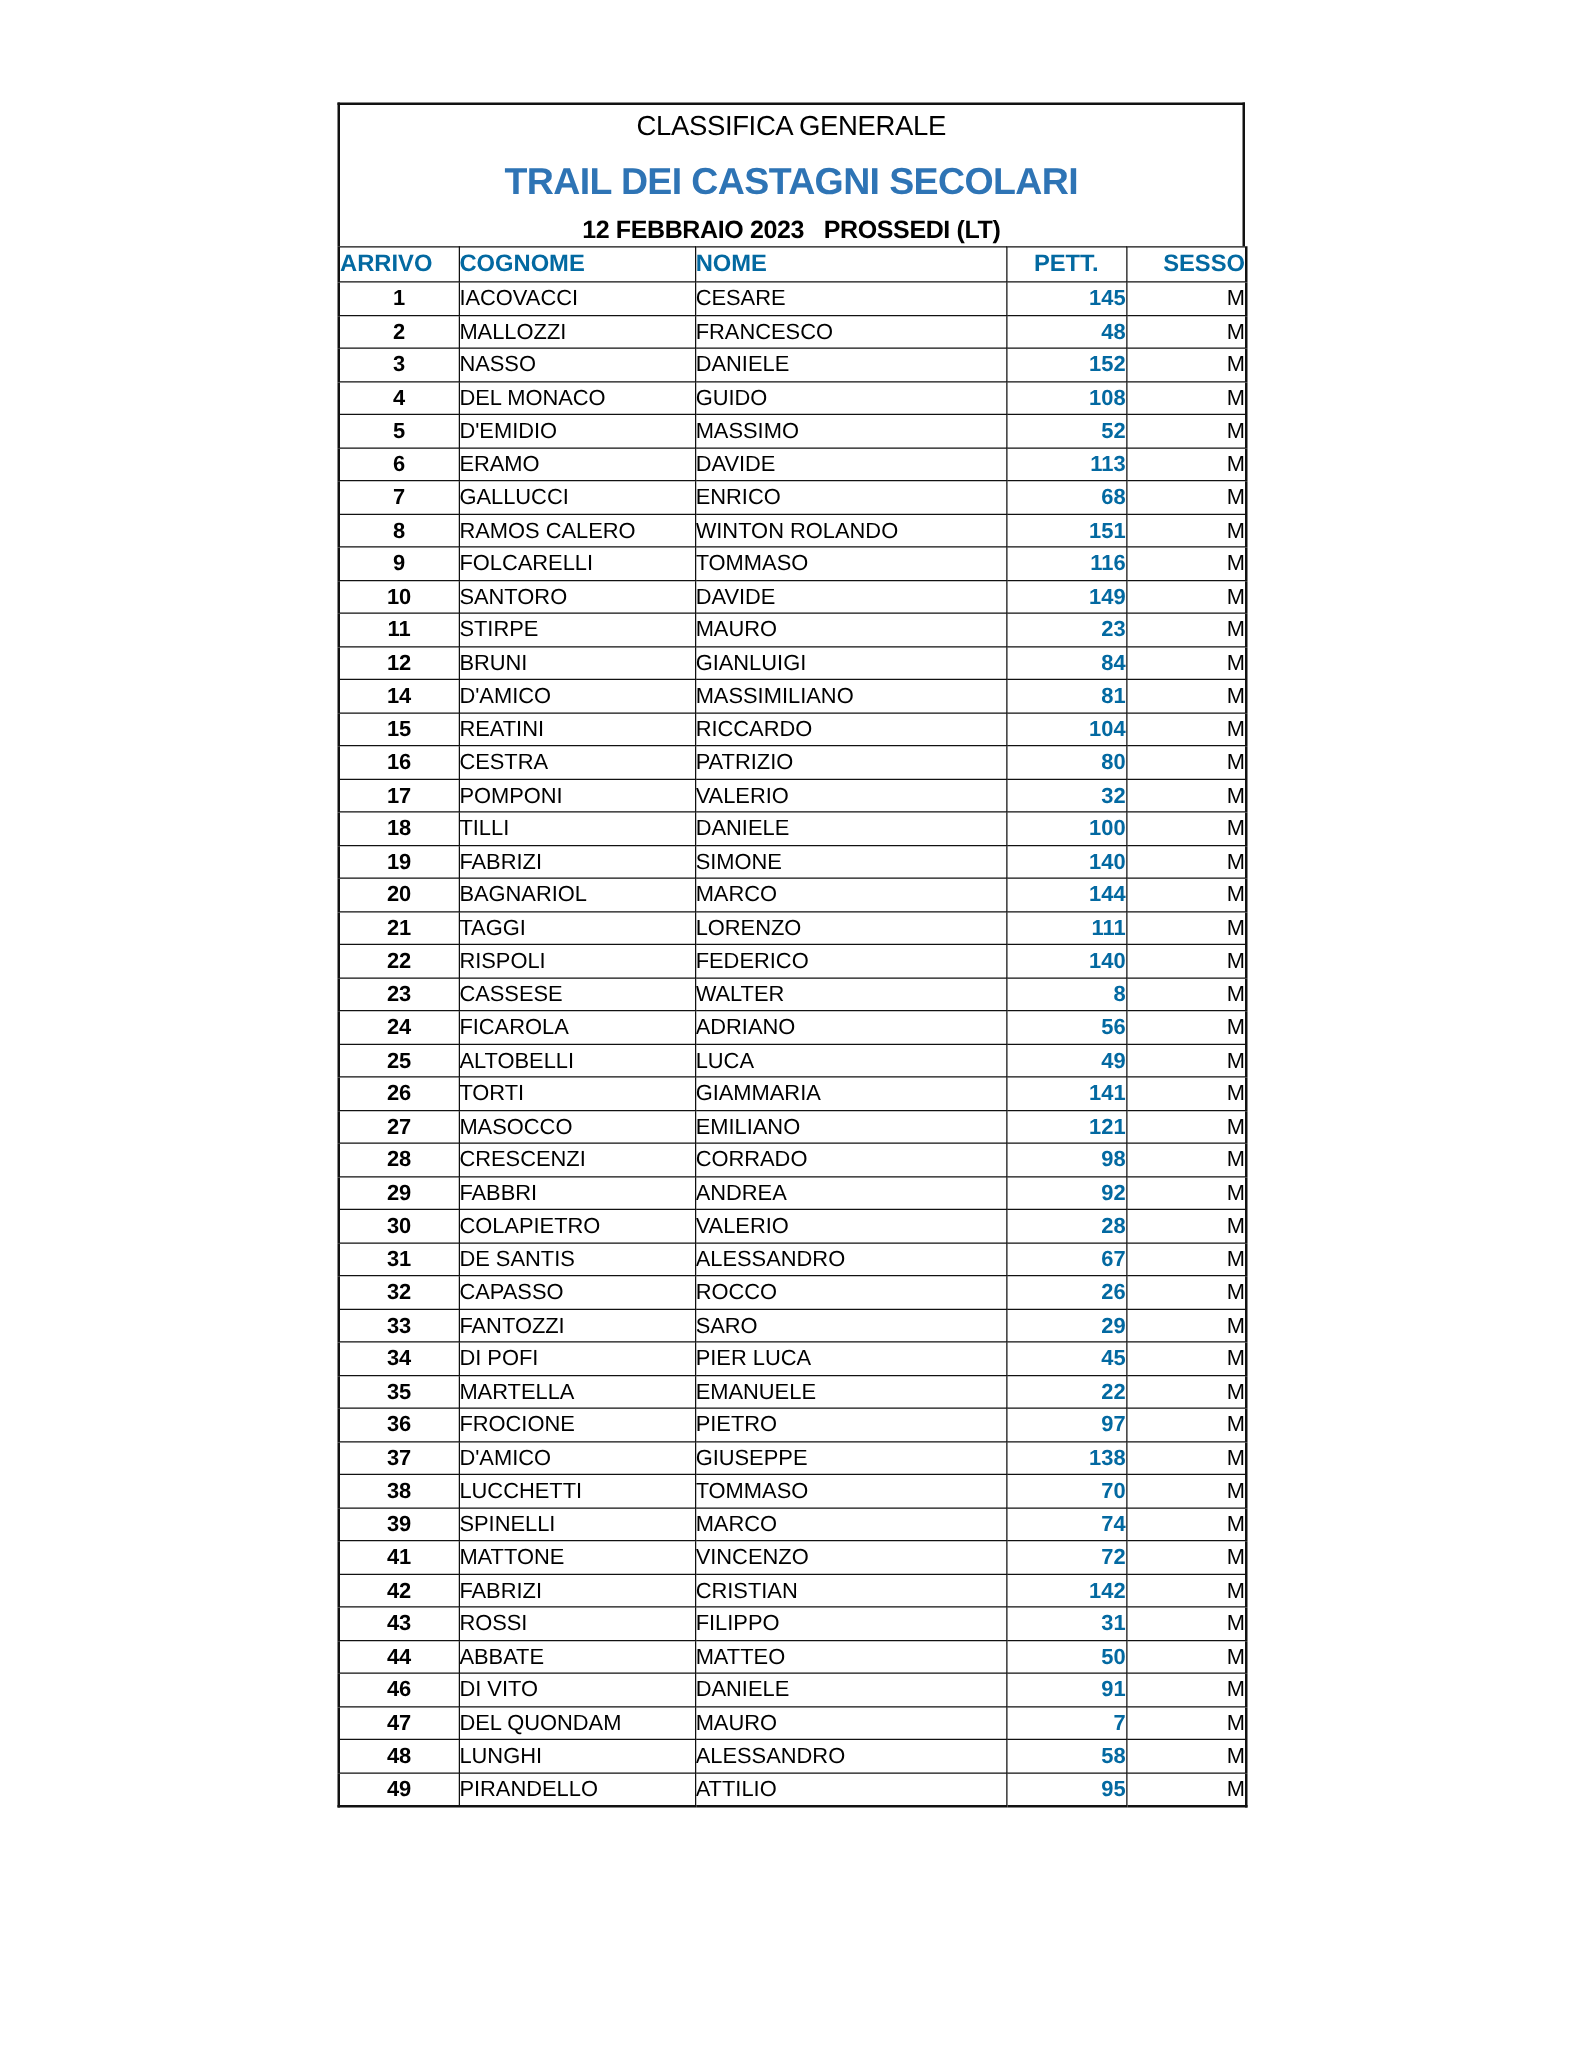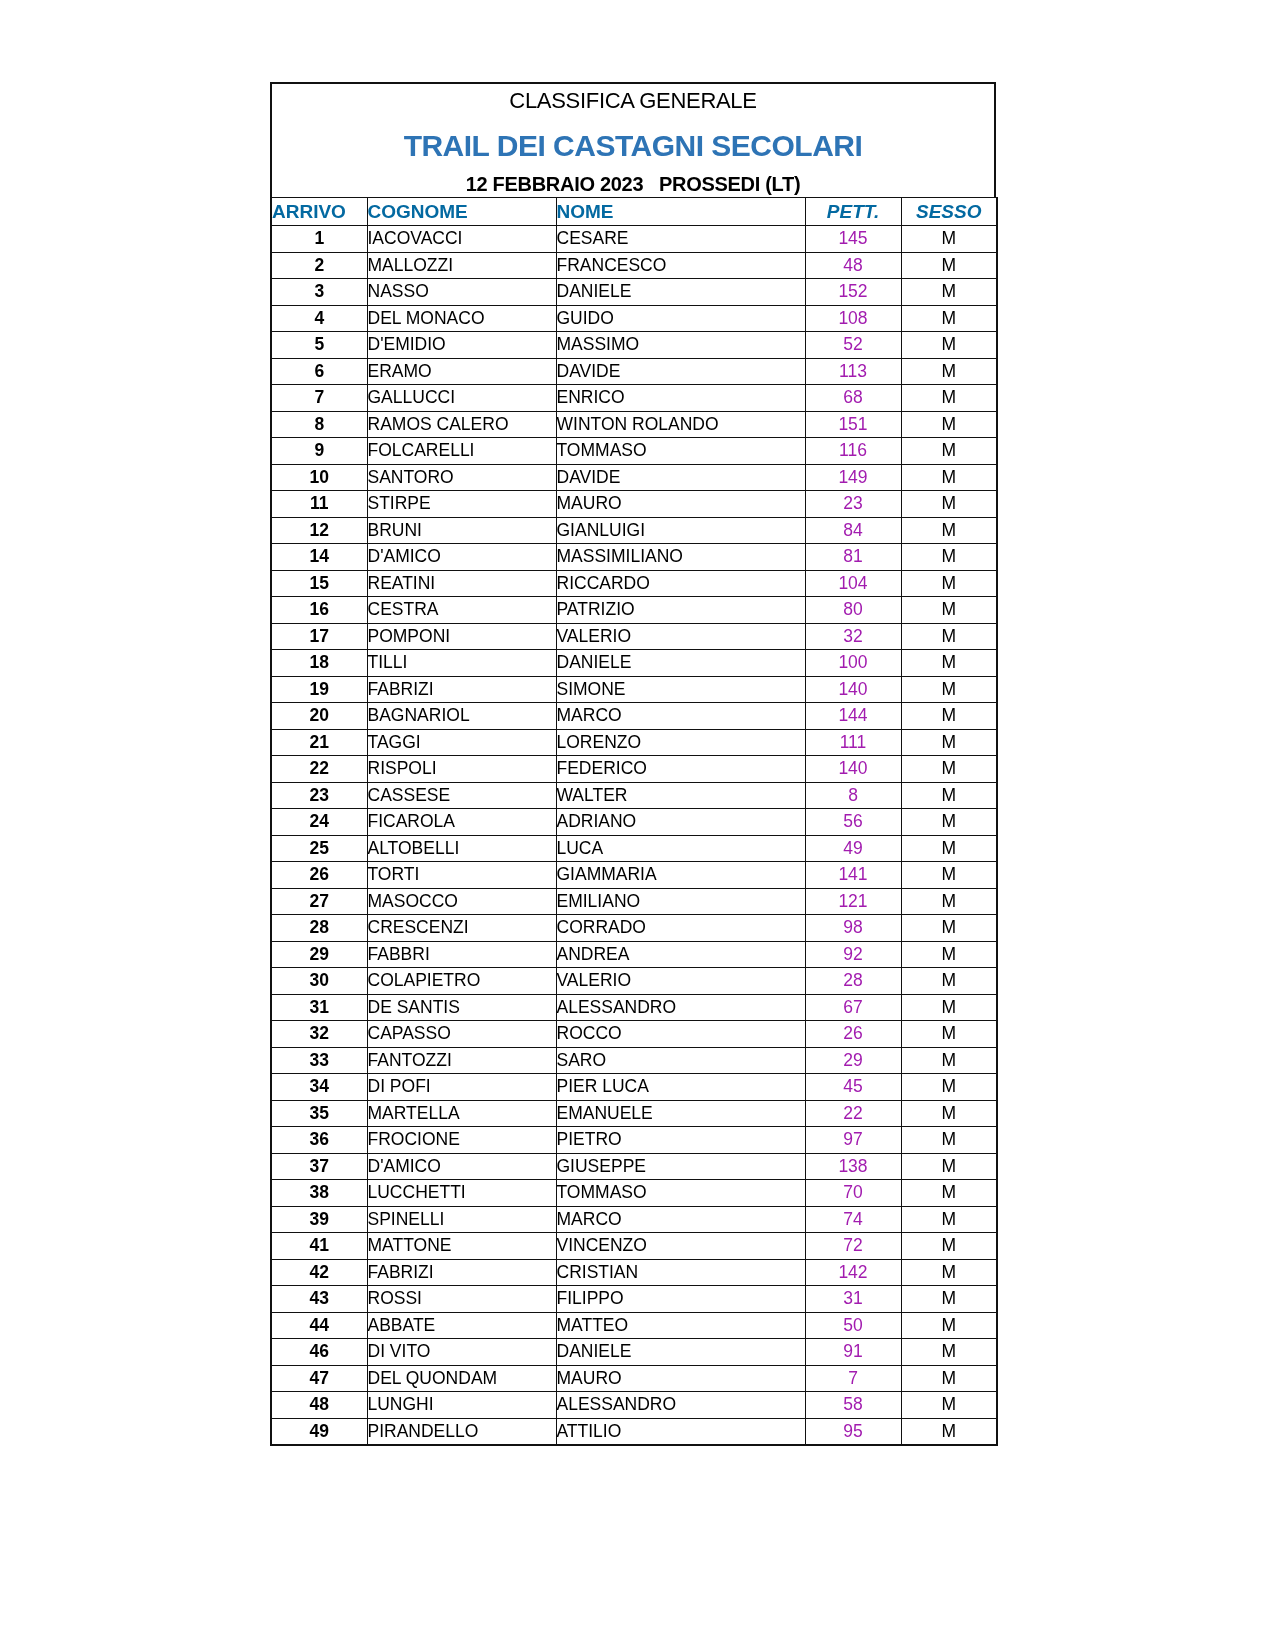--- a/index.html
+++ b/index.html
@@ -69,28 +69,28 @@
       white-space: nowrap;
     }
     table.results th {
       color: #0369a1;
       font-weight: bold;
       font-size: 19px;
       height: 27px;
     }
     th.c-arrivo { text-align: left; padding-left: 3px; }
     th.c-cognome, th.c-nome { text-align: left; padding-left: 3px; }
-    th.c-pett, th.c-sesso { text-align: center; font-style: italic; }
+    th.c-pett, th.c-sesso { text-align: center; }
     td.c-arrivo { text-align: center; font-weight: bold; }
     td.c-cognome, td.c-nome { text-align: left; padding-left: 4px; }
-    td.c-pett { text-align: center; font-weight: normal; color: #a21caf; }
+    td.c-pett { text-align: right; font-weight: bold; color: #0369a1; }
     td.c-sesso { text-align: center; }
     table.results tr:first-child th { border-top: 1.5px solid #111; }
     table.results th:first-child, table.results td:first-child { border-left: 2px solid #111; }
-    table.results th:last-child, table.results td:last-child { border-right: 2px solid #111; }
+    table.results th:last-child, table.results td:last-child { border-right: 2px solid #111; text-align: right; }
     table.results tbody tr:last-child td { border-bottom: 2px solid #111; }
   </style>
 </head>
 <body>
 
 <div class="sheet">
   <div class="title-block">
     <div class="title-main">CLASSIFICA GENERALE</div>
     <div class="title-event">TRAIL DEI CASTAGNI SECOLARI</div>
     <div class="title-date">12 FEBBRAIO 2023   PROSSEDI (LT)</div>

